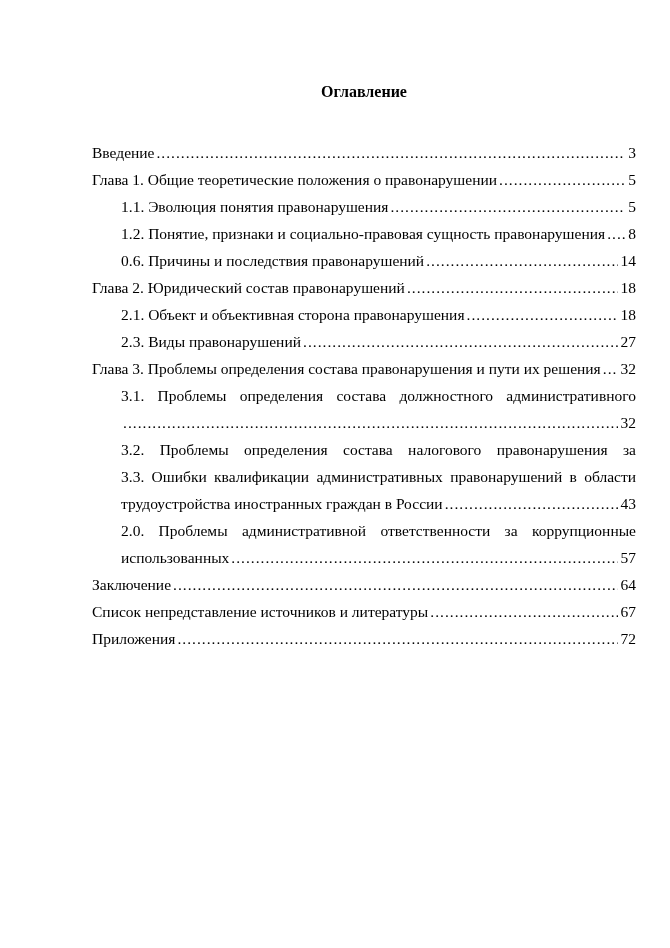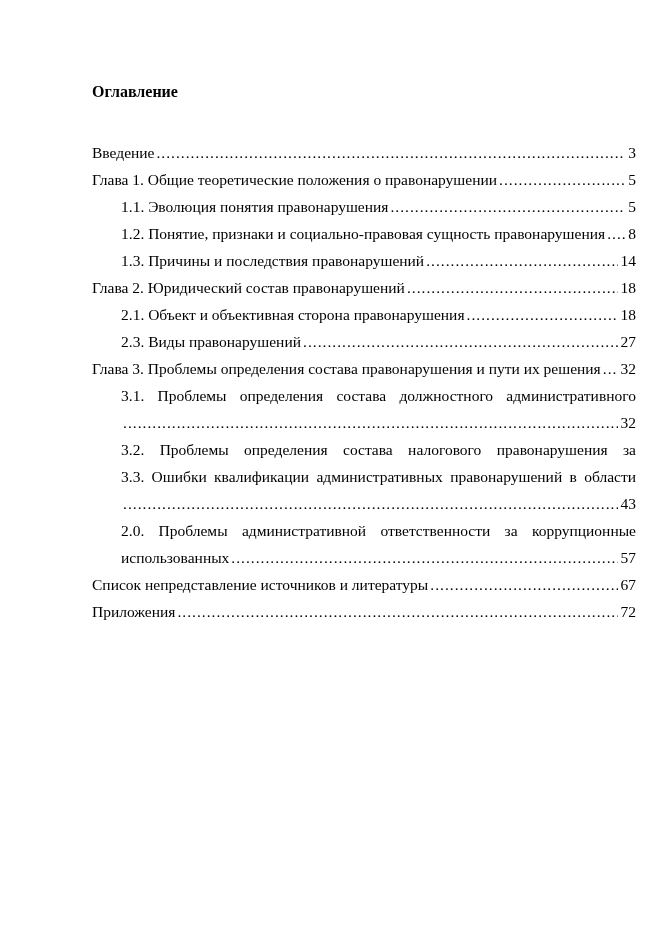--- a/index.html
+++ b/index.html
@@ -14,21 +14,21 @@
     background: #ffffff;
     color: #000000;
     font-family: "Liberation Serif", "DejaVu Serif", serif;
     overflow: hidden;
     box-sizing: border-box;
     padding: 82px 34px 0 92px;
   }
   .toc-title {
     font-size: 16px;
     font-weight: bold;
-    text-align: left;
+    text-align: center;
     line-height: 20px;
     margin: 0 0 37px 0;
   }
   .toc-list {
     font-size: 15.5px;
   }
   .entry {
     line-height: 27px;
     cursor: pointer;
   }
@@ -94,21 +94,21 @@
       </div>
       <div class="entry indented">
         <div class="last-line">
           <span class="txt">1.2. Понятие, признаки и социально-правовая сущность правонарушения</span>
           <span class="dots"></span>
           <span class="pg">8</span>
         </div>
       </div>
       <div class="entry indented">
         <div class="last-line">
-          <span class="txt">1.3. Причины и последствия правонарушений</span>
+          <span class="txt">0.6. Причины и последствия правонарушений</span>
           <span class="dots"></span>
           <span class="pg">14</span>
         </div>
       </div>
       <div class="entry">
         <div class="last-line">
           <span class="txt">Глава 2. Юридический состав правонарушений</span>
           <span class="dots"></span>
           <span class="pg">18</span>
         </div>
@@ -140,30 +140,38 @@
           <span class="dots"></span>
           <span class="pg">32</span>
         </div>
       </div>
       <div class="entry indented">
         <div class="full-line">3.2. Проблемы определения состава налогового правонарушения за</div>
       </div>
       <div class="entry indented">
         <div class="full-line">3.3. Ошибки квалификации административных правонарушений в области</div>
         <div class="last-line">
+          <span class="txt">трудоустройства иностранных граждан в России</span>
           <span class="dots"></span>
           <span class="pg">43</span>
         </div>
       </div>
       <div class="entry indented">
         <div class="full-line">2.0. Проблемы административной ответственности за коррупционные</div>
         <div class="last-line">
           <span class="txt">использованных</span>
           <span class="dots"></span>
           <span class="pg">57</span>
+        </div>
+      </div>
+      <div class="entry">
+        <div class="last-line">
+          <span class="txt">Заключение</span>
+          <span class="dots"></span>
+          <span class="pg">64</span>
         </div>
       </div>
       <div class="entry">
         <div class="last-line">
           <span class="txt">Список непредставление источников и литературы</span>
           <span class="dots"></span>
           <span class="pg">67</span>
         </div>
       </div>
       <div class="entry">

